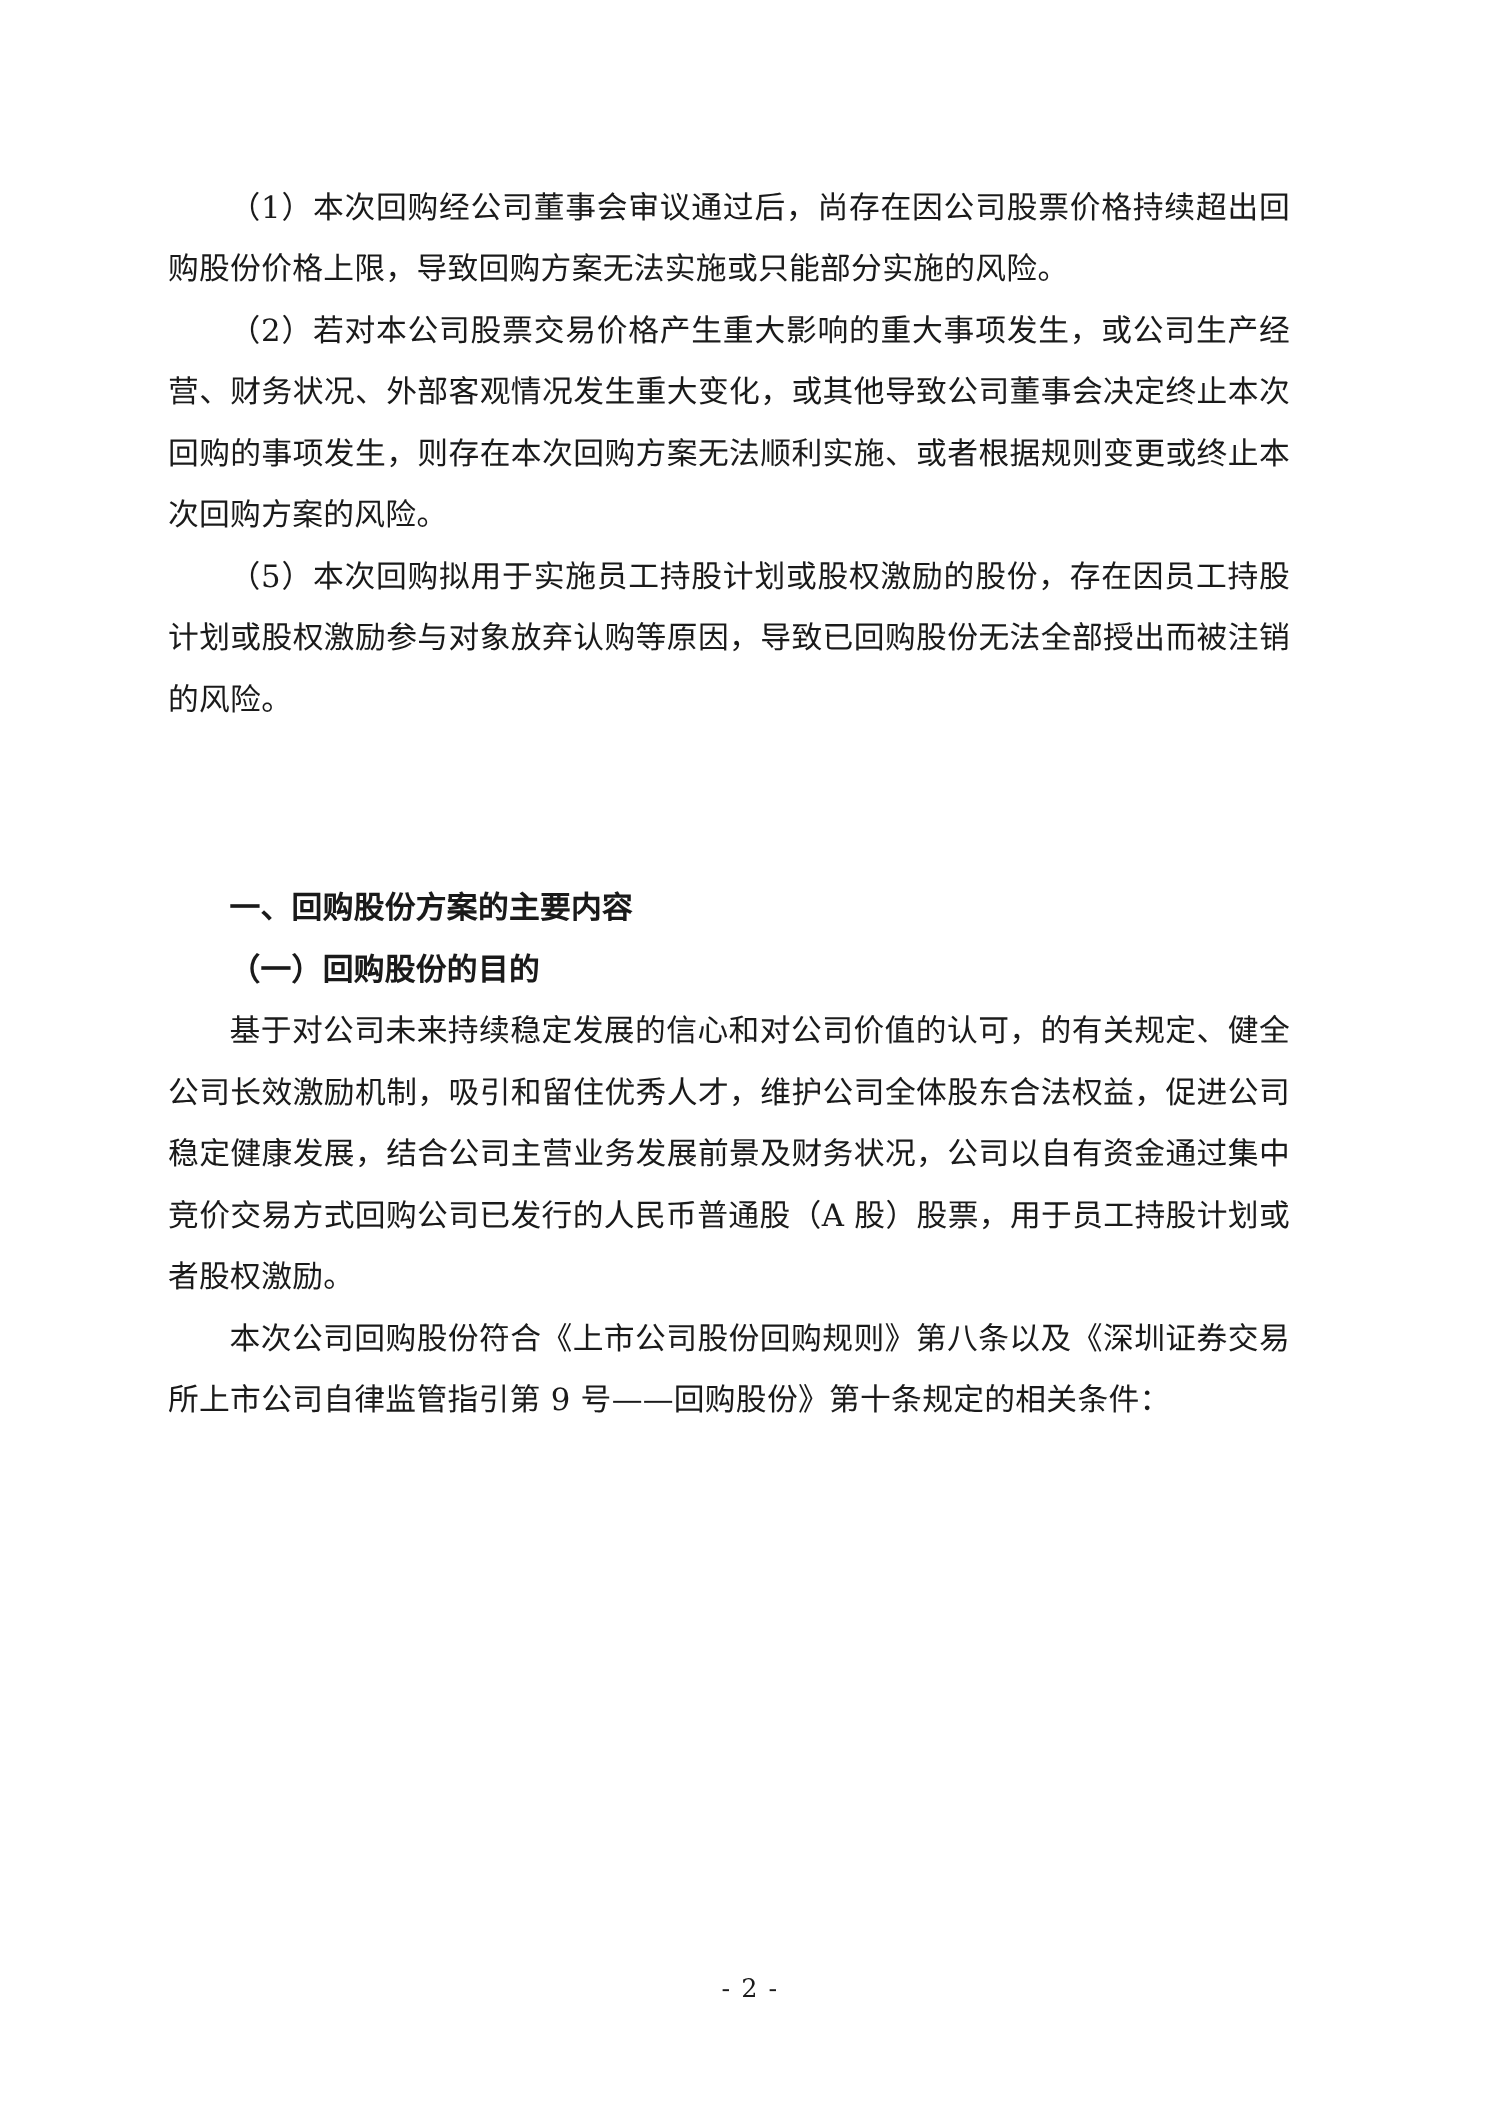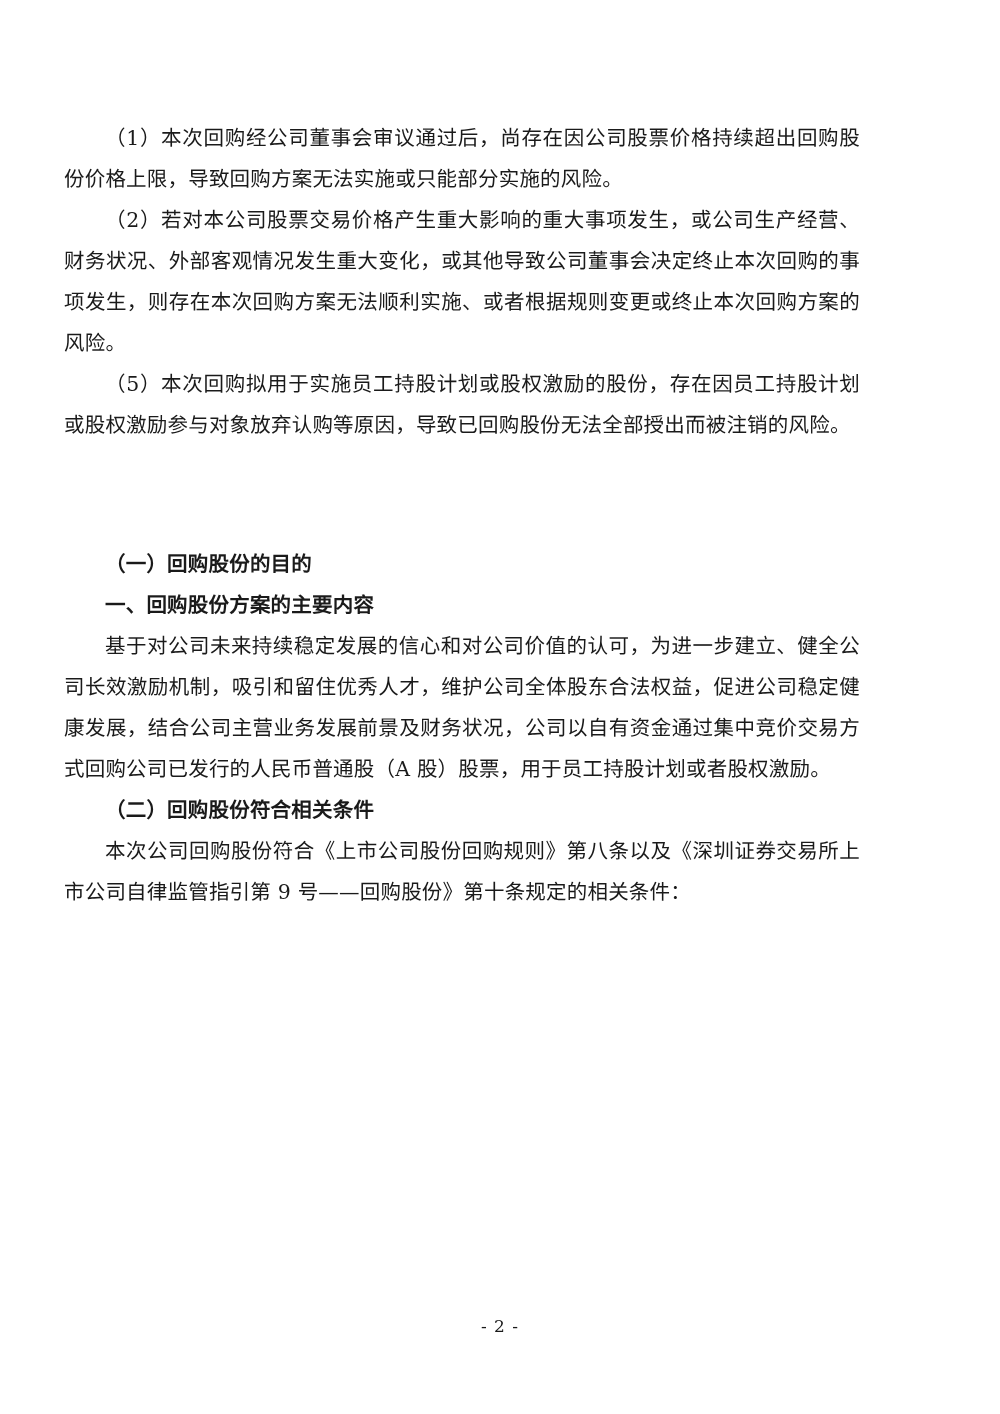--- a/index.html
+++ b/index.html
@@ -15,21 +15,21 @@
     position: relative;
     overflow: hidden;
   }
   .page {
     position: absolute;
     left: 0;
     top: 0;
     width: 1000px;
     height: 1414px;
     box-sizing: border-box;
-    padding: 118px 140px 60px 64px;
+    padding: 118px 140px 60px 112px;
   }
   .doc-body {
     font-size: 20.5px;
     line-height: 41px;
     text-align: justify;
     text-justify: inter-ideograph;
     letter-spacing: 0.2px;
   }
   p {
     margin: 0;
@@ -62,22 +62,21 @@
 
 <div class="page">
   <div class="doc-body">
 
     <p class="para">（1）本次回购经公司董事会审议通过后，尚存在因公司股票价格持续超出回购股份价格上限，导致回购方案无法实施或只能部分实施的风险。</p>
     <p class="para">（2）若对本公司股票交易价格产生重大影响的重大事项发生，或公司生产经营、财务状况、外部客观情况发生重大变化，或其他导致公司董事会决定终止本次回购的事项发生，则存在本次回购方案无法顺利实施、或者根据规则变更或终止本次回购方案的风险。</p>
     <p class="para">（5）本次回购拟用于实施员工持股计划或股权激励的股份，存在因员工持股计划或股权激励参与对象放弃认购等原因，导致已回购股份无法全部授出而被注销的风险。</p>
 
     <div class="spacer-block"></div>
 
+    <p class="heading">一、回购股份方案的主要内容</p>
     <p class="heading">（一）回购股份的目的</p>
-    <p class="heading">一、回购股份方案的主要内容</p>
-    <p class="para">基于对公司未来持续稳定发展的信心和对公司价值的认可，为进一步建立、健全公司长效激励机制，吸引和留住优秀人才，维护公司全体股东合法权益，促进公司稳定健康发展，结合公司主营业务发展前景及财务状况，公司以自有资金通过集中竞价交易方式回购公司已发行的人民币普通股（A 股）股票，用于员工持股计划或者股权激励。</p>
-    <p class="heading">（二）回购股份符合相关条件</p>
+    <p class="para">基于对公司未来持续稳定发展的信心和对公司价值的认可，的有关规定、健全公司长效激励机制，吸引和留住优秀人才，维护公司全体股东合法权益，促进公司稳定健康发展，结合公司主营业务发展前景及财务状况，公司以自有资金通过集中竞价交易方式回购公司已发行的人民币普通股（A 股）股票，用于员工持股计划或者股权激励。</p>
     <p class="para">本次公司回购股份符合《上市公司股份回购规则》第八条以及《深圳证券交易所上市公司自律监管指引第 9 号——回购股份》第十条规定的相关条件：</p>
 
   </div>
 </div>
 
 <div class="footer">- 2 -</div>
 
 </body></html>

